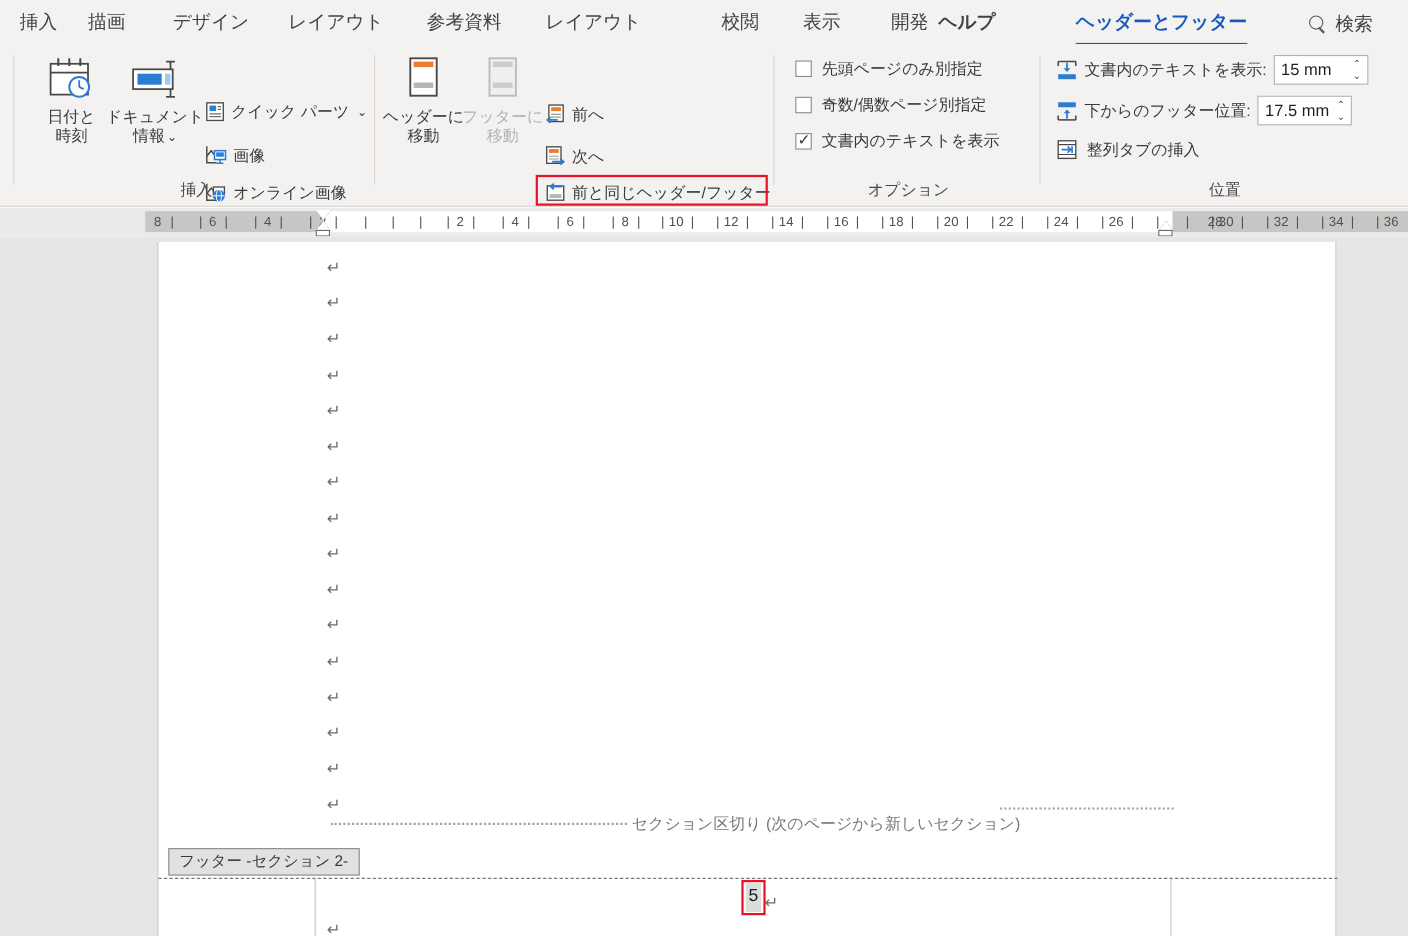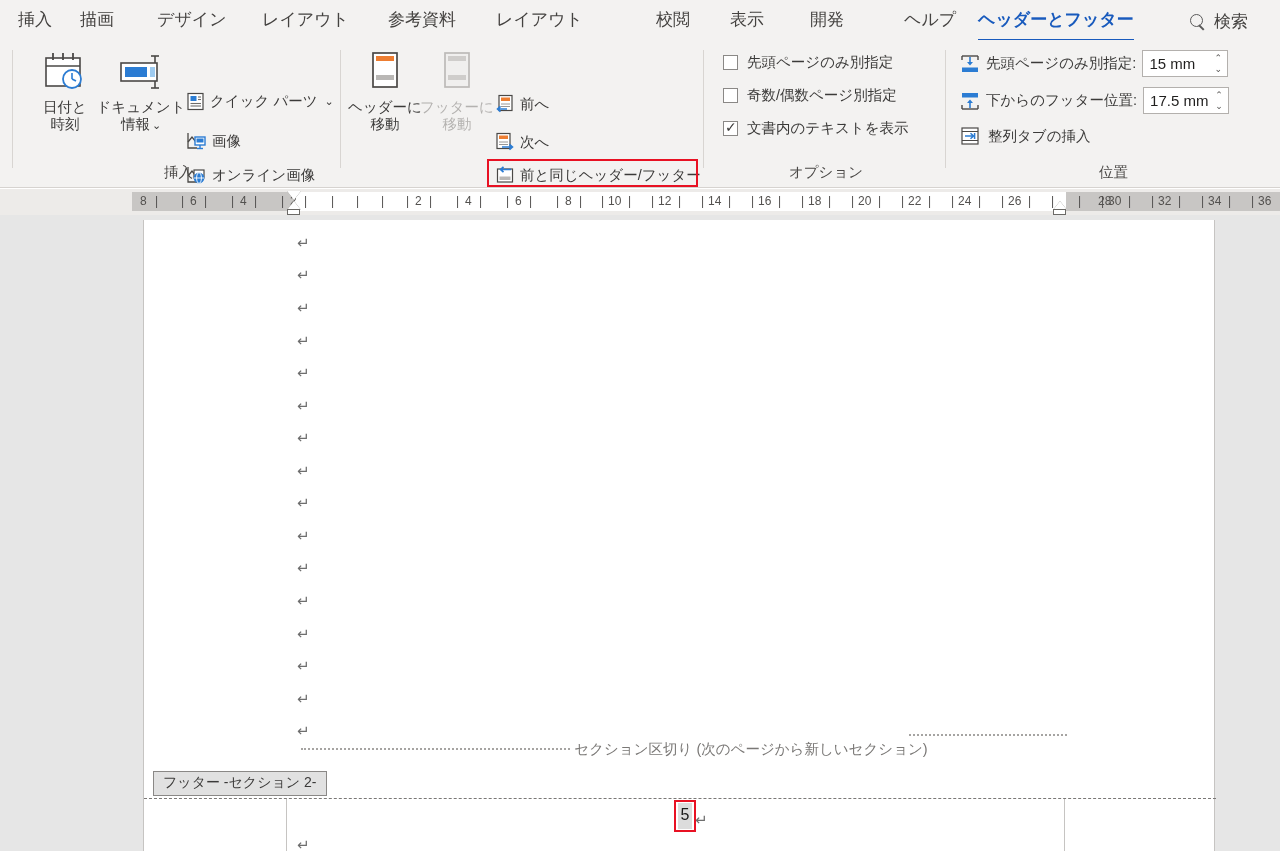--- a/index.html
+++ b/index.html
@@ -189,21 +189,21 @@
   <div class="tabbar">
     <div class="tab" style="position:absolute;left:18px;top:9px;">挿入</div>
     <div class="tab" style="position:absolute;left:80px;top:9px;">描画</div>
     <div class="tab" style="position:absolute;left:157px;top:9px;">デザイン</div>
     <div class="tab" style="position:absolute;left:262px;top:9px;">レイアウト</div>
     <div class="tab" style="position:absolute;left:388px;top:9px;">参考資料</div>
     <div class="tab" style="position:absolute;left:496px;top:9px;">レイアウト</div>
     <div class="tab" style="position:absolute;left:656px;top:9px;">校閲</div>
     <div class="tab" style="position:absolute;left:730px;top:9px;">表示</div>
     <div class="tab" style="position:absolute;left:810px;top:9px;">開発</div>
-    <div class="tab" style="position:absolute;left:904px;top:9px;">ヘルプ</div>
+    <div class="tab" style="position:absolute;left:853px;top:9px;font-weight:bold;">ヘルプ</div>
     <div class="tab active" style="position:absolute;left:978px;top:9px;">ヘッダーとフッター</div>
 
     <div class="searchbox" style="position:absolute;left:1190px;top:10px;">
       <span class="mag"></span>
       <span>検索</span>
     </div>
   </div>
 
   <div class="ribbon">
 
@@ -363,21 +363,21 @@
 
       <div class="posrow" style="left:13px;top:10px;">
         <svg width="20" height="20" viewBox="0 0 20 20">
           <line x1="2" y1="2" x2="18" y2="2" stroke="#4a4846" stroke-width="1.4"></line>
           <line x1="10" y1="3" x2="10" y2="10" stroke="#2b7cd3" stroke-width="1.6"></line>
           <path d="M7 8 L10 11.5 L13 8" fill="#2b7cd3"></path>
           <rect x="2" y="13.5" width="16" height="4.5" fill="#2b7cd3"></rect>
           <line x1="2" y1="2" x2="2" y2="6" stroke="#4a4846" stroke-width="1.4"></line>
           <line x1="18" y1="2" x2="18" y2="6" stroke="#4a4846" stroke-width="1.4"></line>
         </svg>
-        <span>先頭ページのみ別指定:</span>
+        <span>文書内のテキストを表示:</span>
         <span class="spin">
           <span class="spin-val">15 mm</span>
           <span class="spin-arrows">
             <span>⌃</span>
             <span>⌄</span>
           </span>
         </span>
       </div>
 
       <div class="posrow" style="left:13px;top:47px;">

